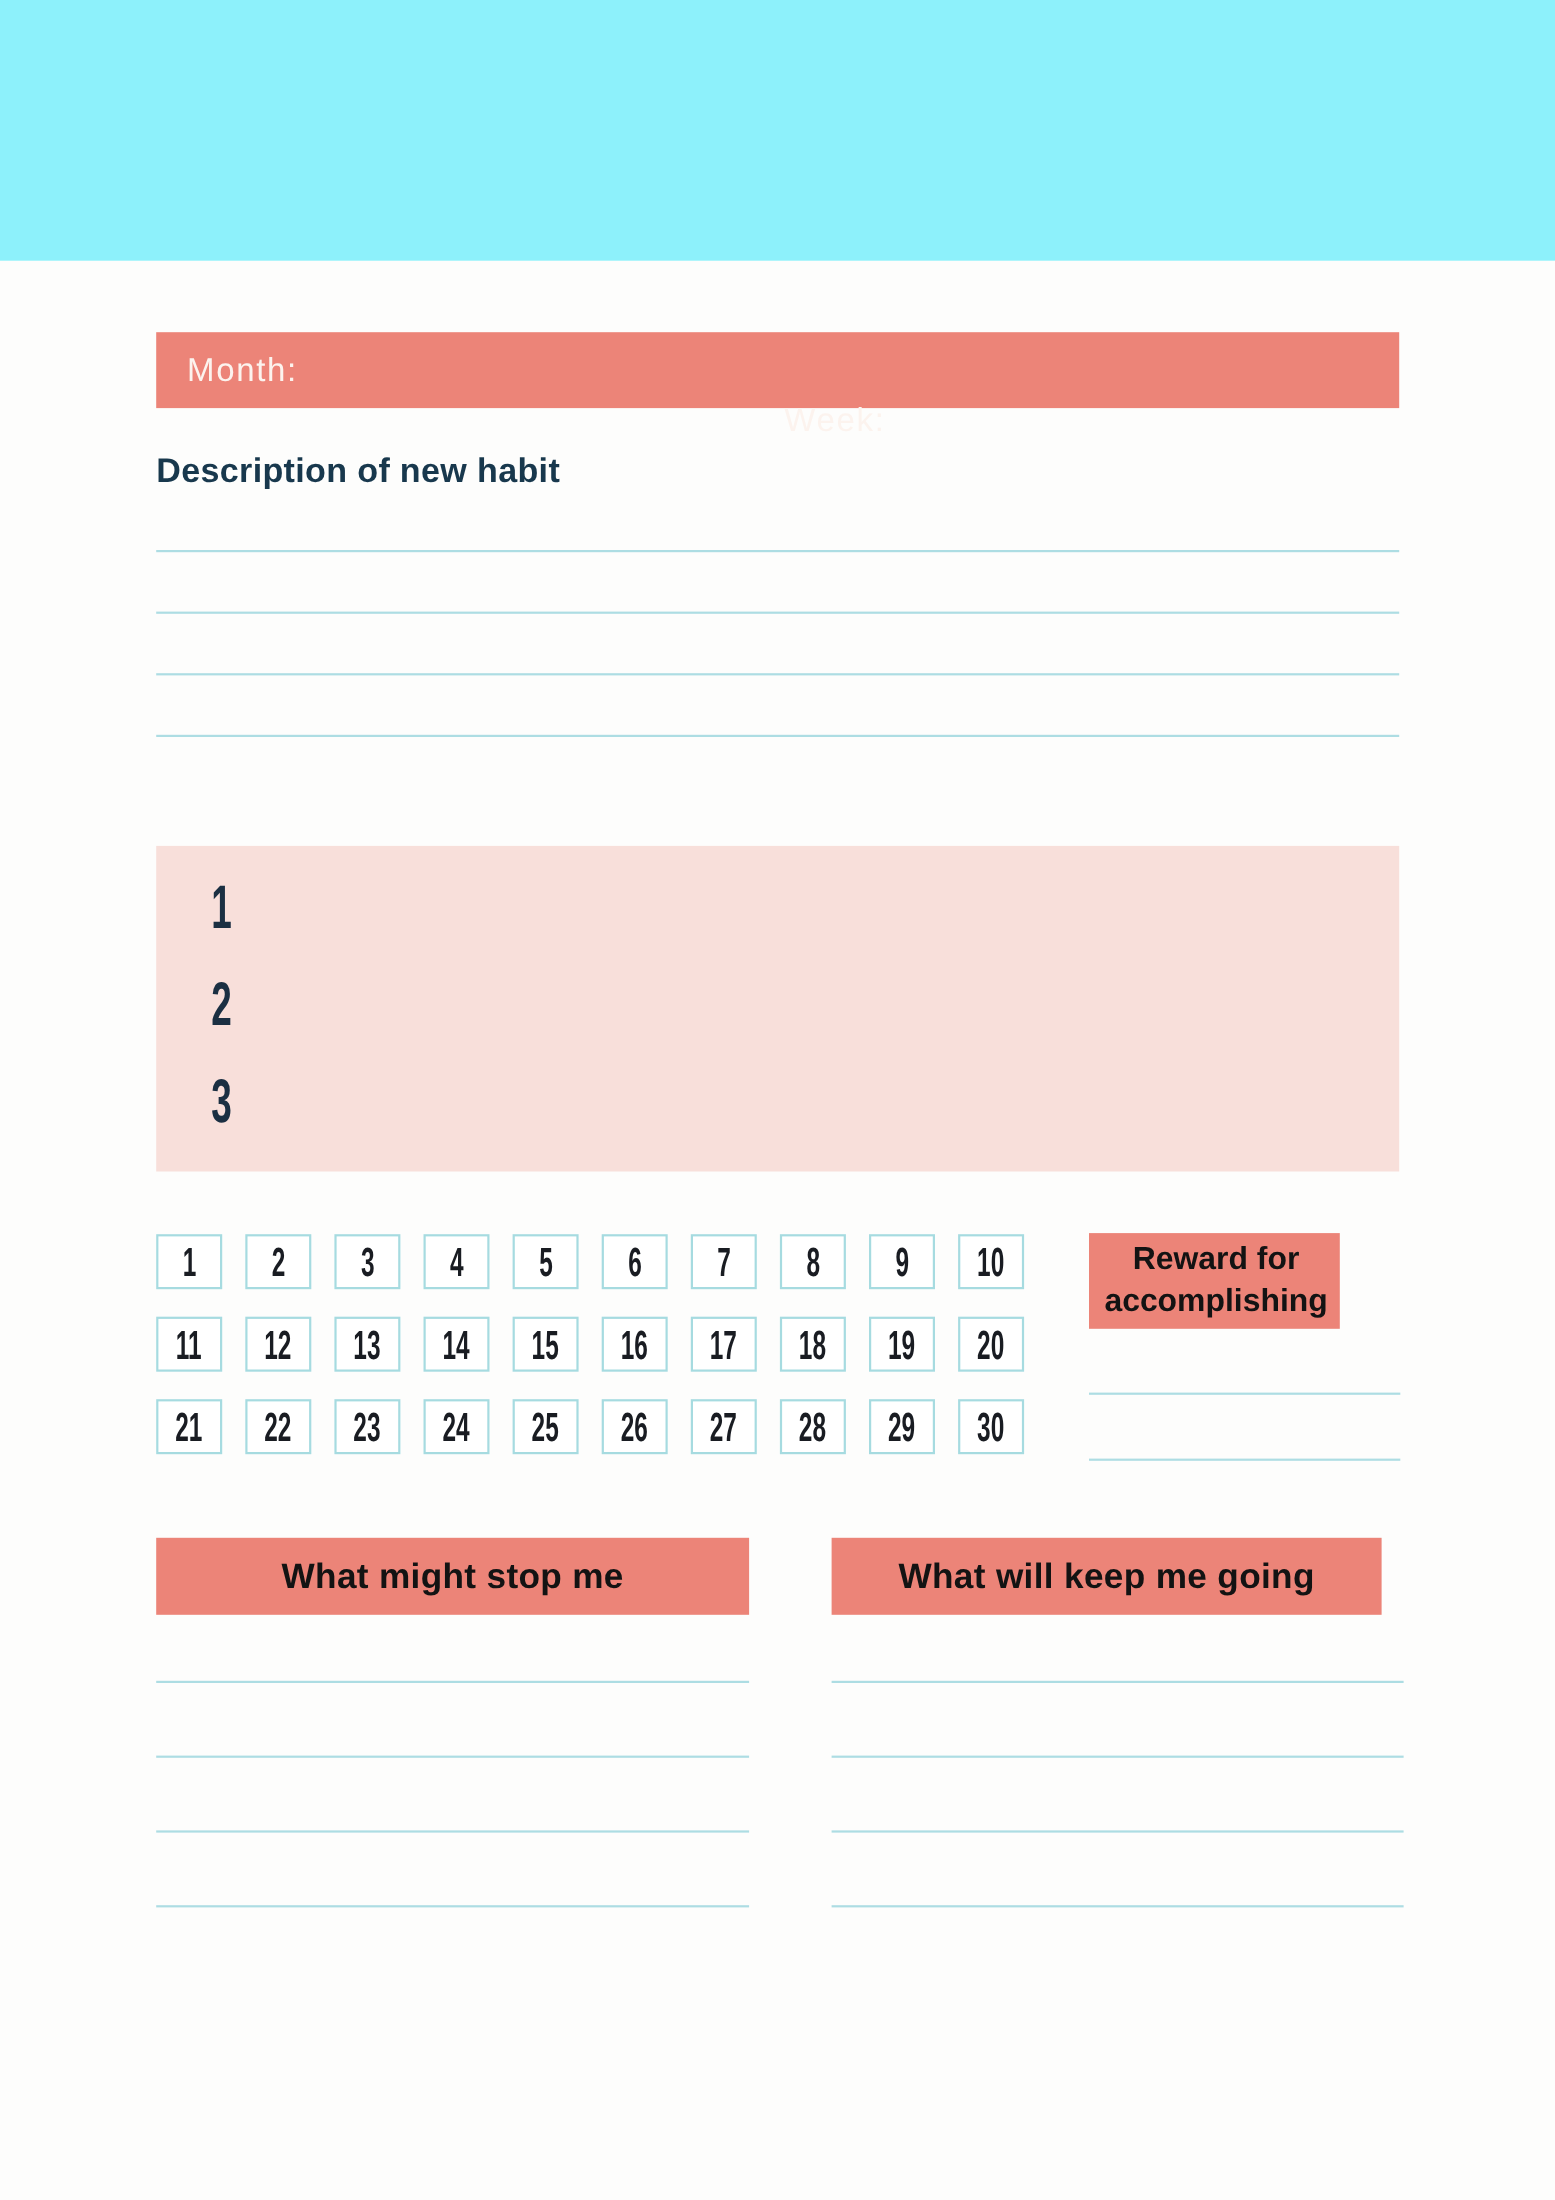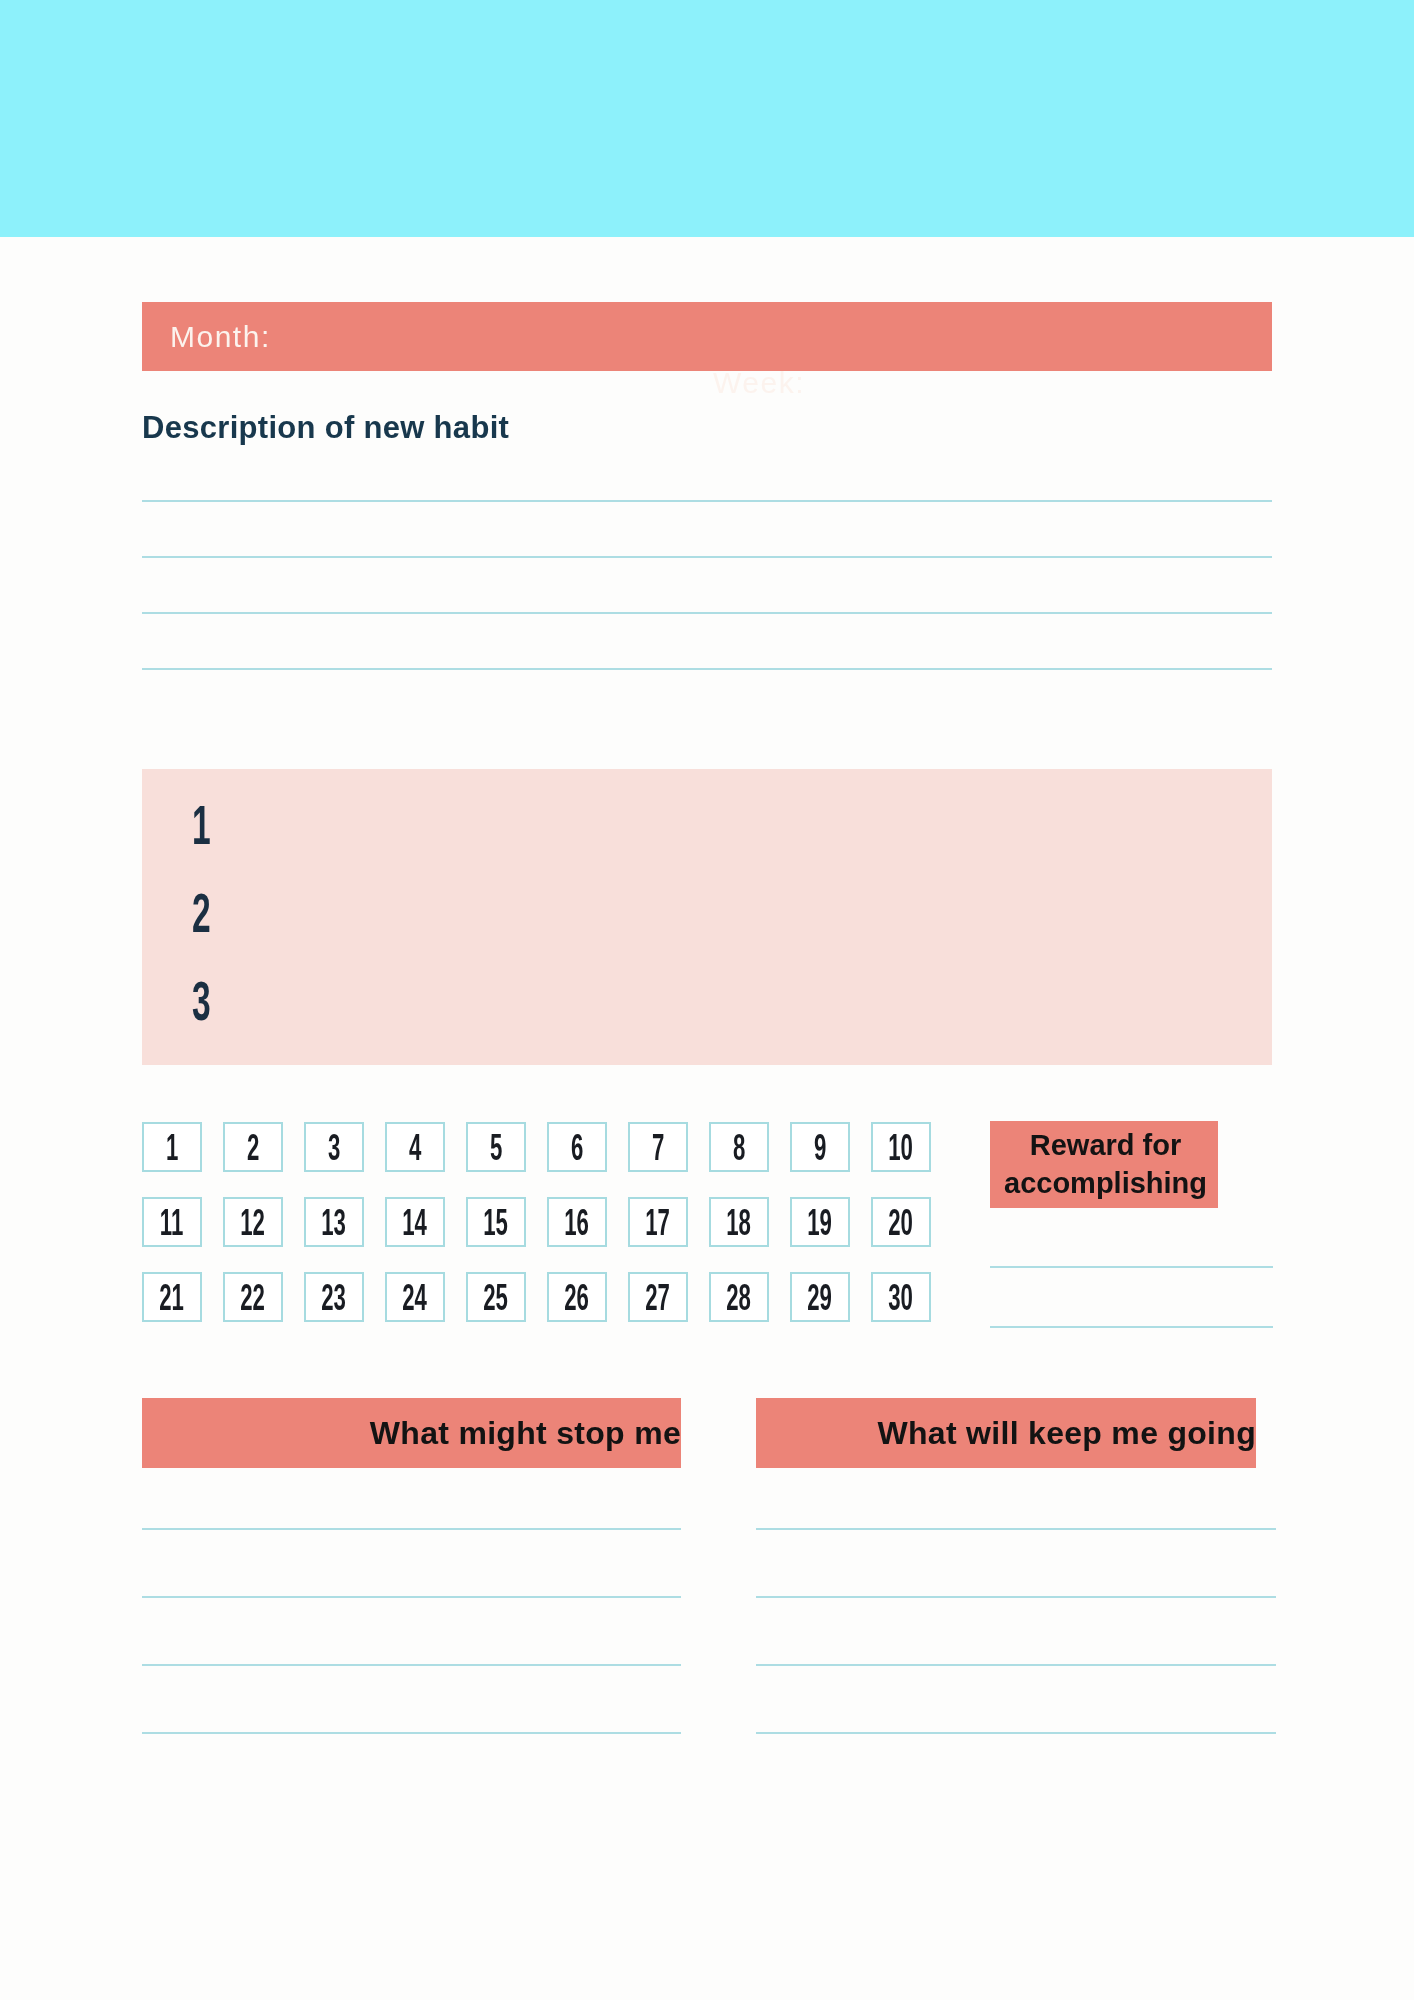--- a/index.html
+++ b/index.html
@@ -83,21 +83,21 @@
     position:absolute;left:990px;top:1121px;width:228px;height:87px;
     background:var(--c-salmon);display:flex;align-items:center;justify-content:flex-start;
     text-align:center;
   }
   .reward-box .heading-text{
     font-size:29px;font-weight:bold;color:var(--c-ink);line-height:1.28;
     padding:0 14px;
   }
   .bottom-header{
     position:absolute;top:1398px;height:70px;background:var(--c-salmon);
-    display:flex;align-items:center;justify-content:flex-end;
+    display:flex;align-items:center;justify-content:center;
   }
   .bottom-header .heading-text{
     font-size:32px;font-weight:bold;color:var(--c-ink);letter-spacing:0.3px;
   }
   .bh-left{left:142px;width:539px;}
   .bh-right{left:756px;width:500px;}
 </style>
 </head>
 <body>
 

